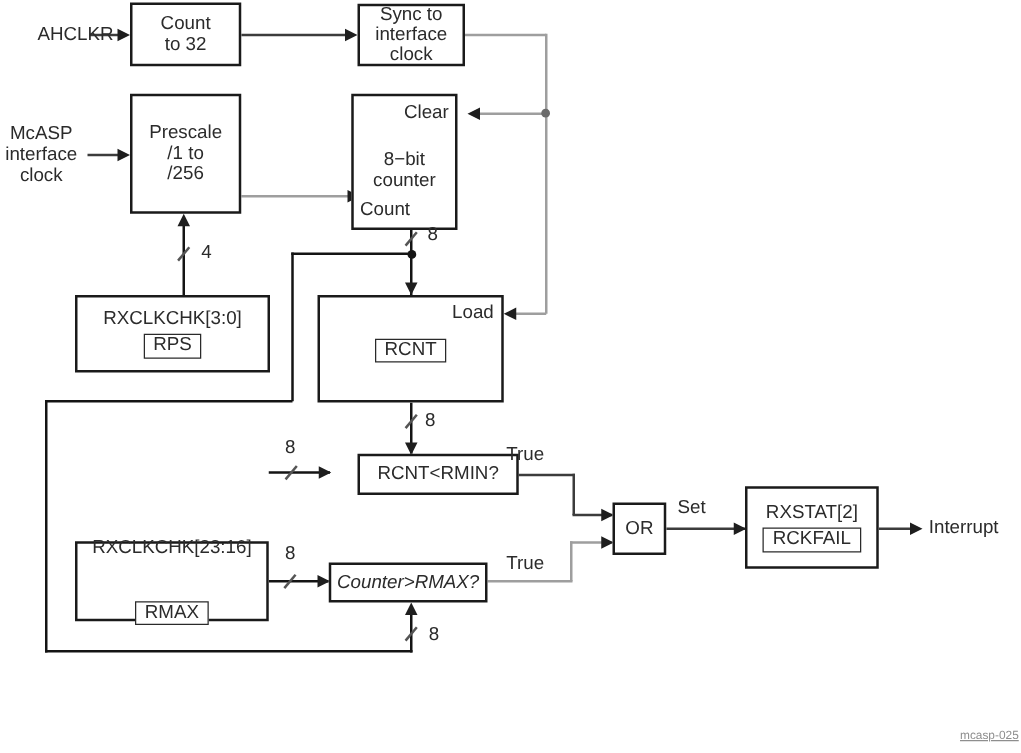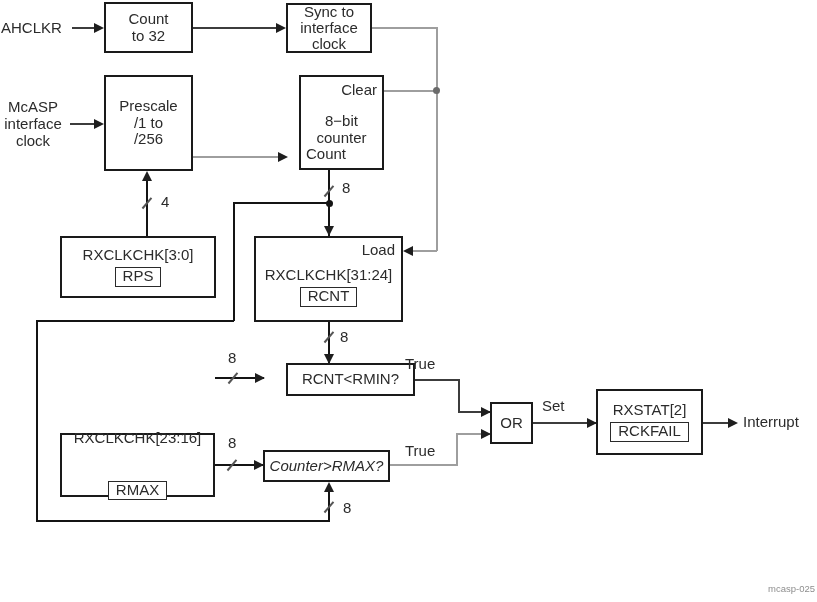--- a/index.html
+++ b/index.html
@@ -111,66 +111,65 @@
 to 32</div>
 
   <div class="box ml" style="left:286px;top:3px;width:86px;height:50px;line-height:1.05;">Sync to
 interface
 clock</div>
 
   <div class="box ml" style="left:104px;top:75px;width:89px;height:96px;">Prescale
 /1 to
 /256</div>
 
-  <div class="box" style="left:299px;top:75px;width:85px;height:95px;">
+  <div class="box" style="left:281px;top:75px;width:85px;height:109px;">
     <span class="topright">Clear</span>
     <span class="ml" style="margin-top:14px;">8−bit
 counter</span>
     <span class="botleft">Count</span>
   </div>
 
   <div class="box" style="left:60px;top:236px;width:156px;height:62px;">
     <span>RXCLKCHK[3:0]</span>
     <span class="field">RPS</span>
   </div>
 
   <div class="box" style="left:254px;top:236px;width:149px;height:86px;">
     <span class="topright" style="top:4px;right:6px;">Load</span>
-    <span style="margin-top:16px;">RXCLKCHK[31:24]</span>
     <span class="field">RCNT</span>
   </div>
 
 
   <div class="box" style="left:264px;top:363px;width:129px;height:33px;margin-left:22px;">RCNT&lt;RMIN?</div>
 
   <div class="box" style="left:60px;top:433px;width:155px;height:64px;gap:31px;">
     <span>RXCLKCHK[23:16]</span>
     <span class="field">RMAX</span>
   </div>
 
   <div class="box" style="left:263px;top:450px;width:127px;height:32px;font-style:italic;">Counter&gt;RMAX?</div>
 
   <div class="box" style="left:490px;top:402px;width:43px;height:42px;">OR</div>
 
   <div class="box" style="left:596px;top:389px;width:107px;height:66px;">
     <span>RXSTAT[2]</span>
     <span class="field">RCKFAIL</span>
   </div>
 
-  <div class="lbl" style="left:1px;top:20px;">AHCLKR</div>
+  <div class="lbl" style="left:1px;top:20px;padding-left:29px;">AHCLKR</div>
   <div class="lbl ml" style="left:0px;top:99px;width:66px;text-align:center;">McASP
 interface
 clock</div>
   <div class="lbl" style="left:743px;top:414px;">Interrupt</div>
 
   <div class="lbl" style="left:405px;top:356px;">True</div>
   <div class="lbl" style="left:405px;top:443px;">True</div>
   <div class="lbl" style="left:542px;top:398px;">Set</div>
 
   <div class="lbl" style="left:161px;top:194px;">4</div>
   <div class="lbl" style="left:342px;top:180px;">8</div>
   <div class="lbl" style="left:340px;top:329px;">8</div>
   <div class="lbl" style="left:228px;top:350px;">8</div>
   <div class="lbl" style="left:228px;top:435px;">8</div>
   <div class="lbl" style="left:343px;top:500px;">8</div>
 
-  <div class="fig-id" style="right:2px;top:584px;">mcasp-025</div>
+  <div class="fig-id" style="right:2px;top:584px;text-decoration:underline;">mcasp-025</div>
 </div>
 
 </body></html>

